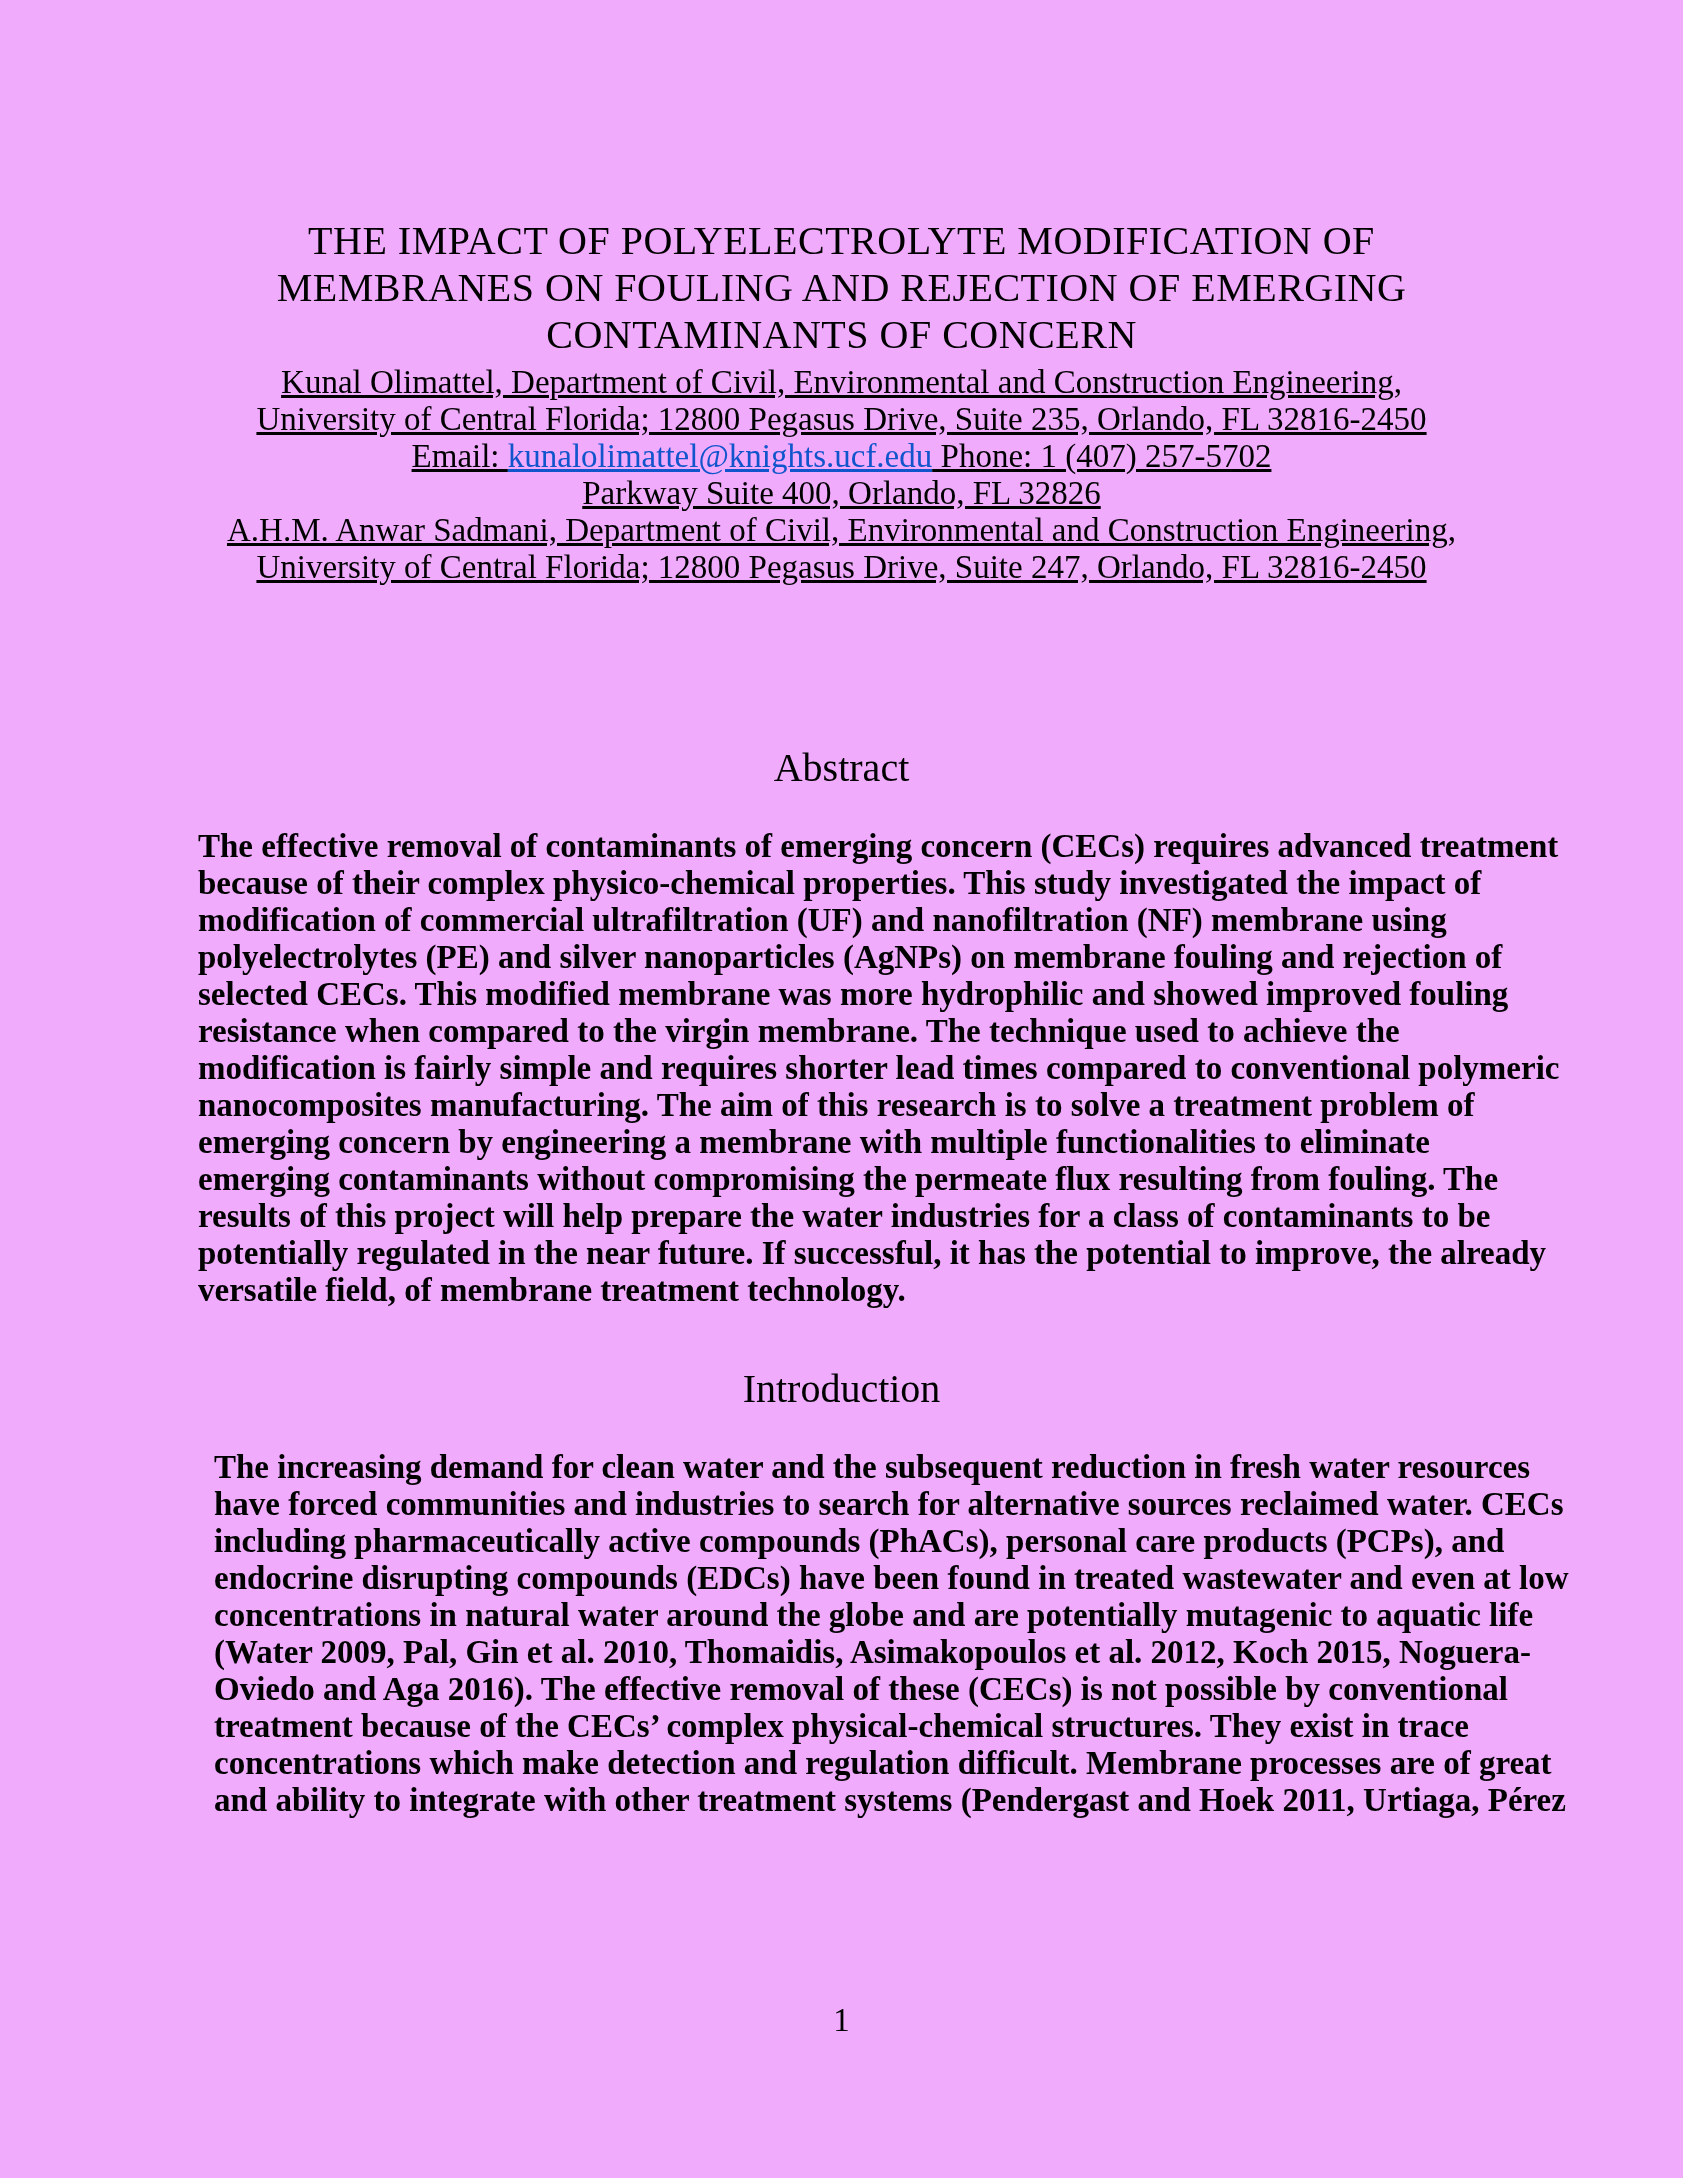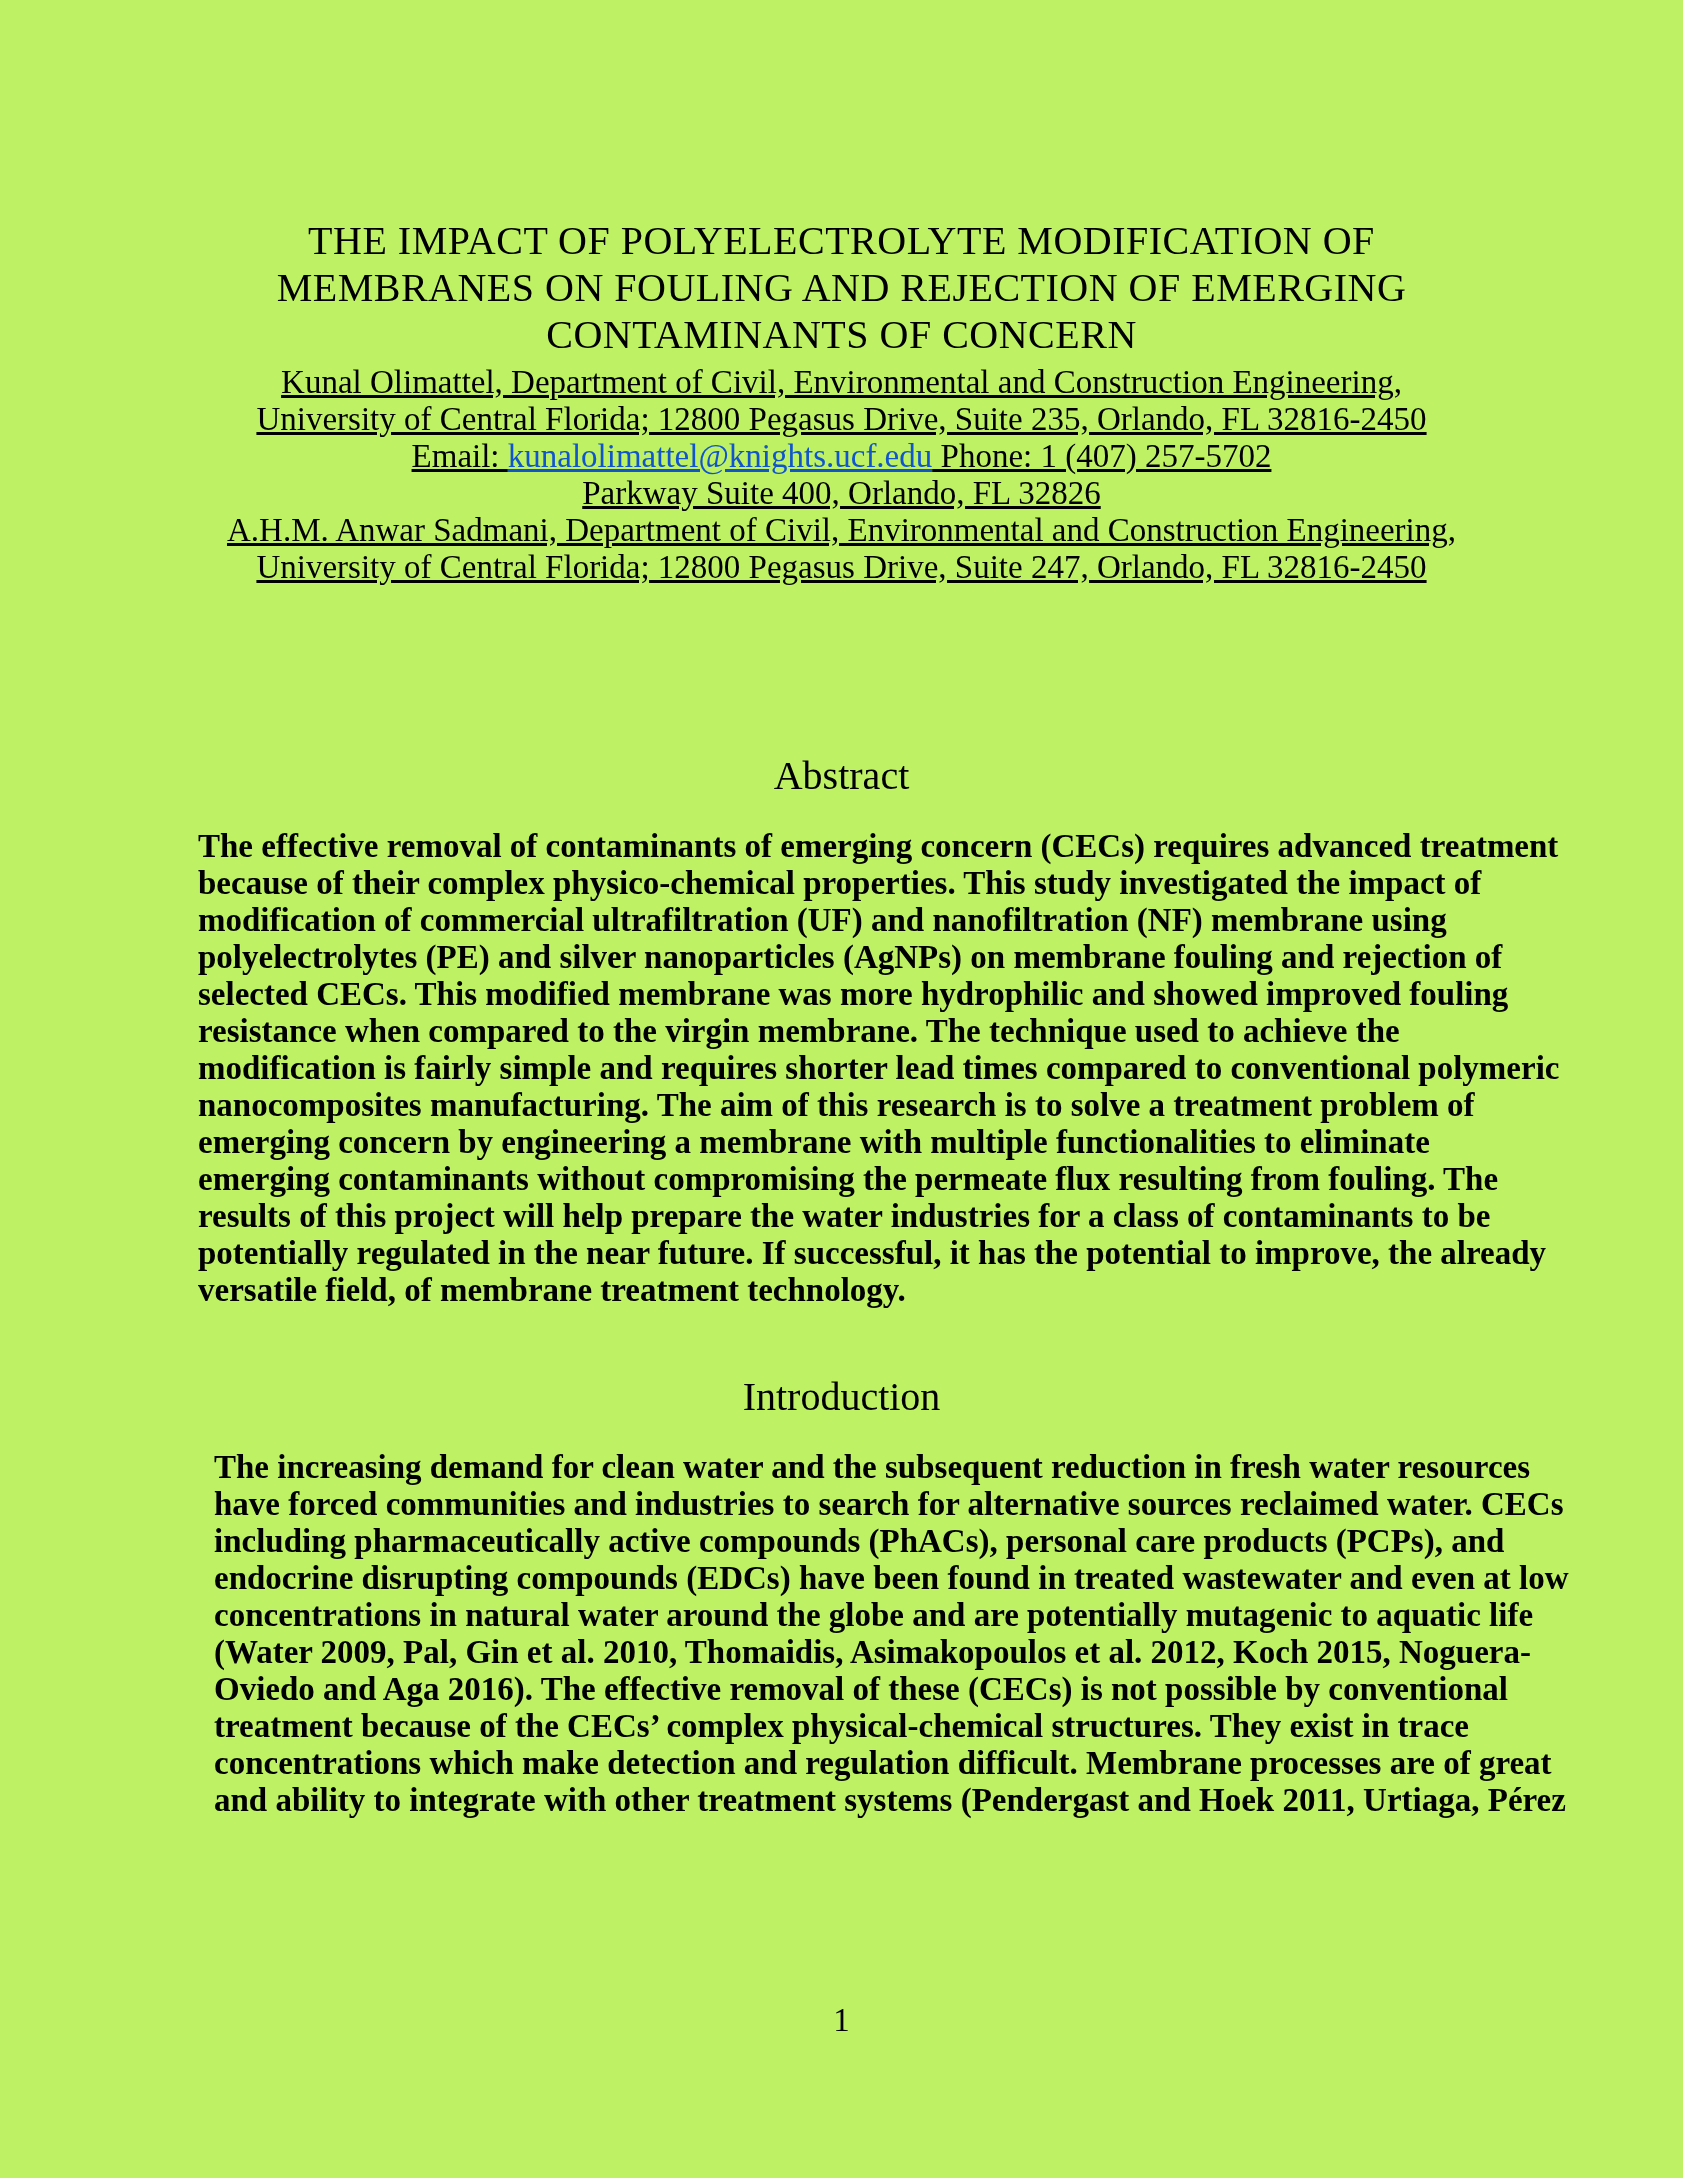--- a/index.html
+++ b/index.html
@@ -4,21 +4,21 @@
 <style>
   html, body {
     margin: 0;
     padding: 0;
     background: #ffffff;
   }
   .page {
     position: relative;
     width: 1683px;
     height: 2178px;
-    background: #bef264;
+    background: #f0abfc;
     color: #000000;
     font-family: "Liberation Serif", "DejaVu Serif", serif;
     overflow: hidden;
   }
   .title-block {
     position: absolute;
     top: 217px;
     left: 0;
     right: 0;
     text-align: center;
@@ -41,21 +41,20 @@
     text-decoration: underline;
     cursor: pointer;
   }
   .section-heading {
     position: absolute;
     left: 0;
     right: 0;
     text-align: center;
     font-size: 40px;
     line-height: 47px;
-    margin-top: 8px;
   }
   .heading-abstract { top: 744px; }
   .heading-introduction { top: 1365px; }
   .body-para {
     position: absolute;
     left: 198px;
     width: 1297px;
     font-size: 33px;
     line-height: 37px;
     text-align: left;

